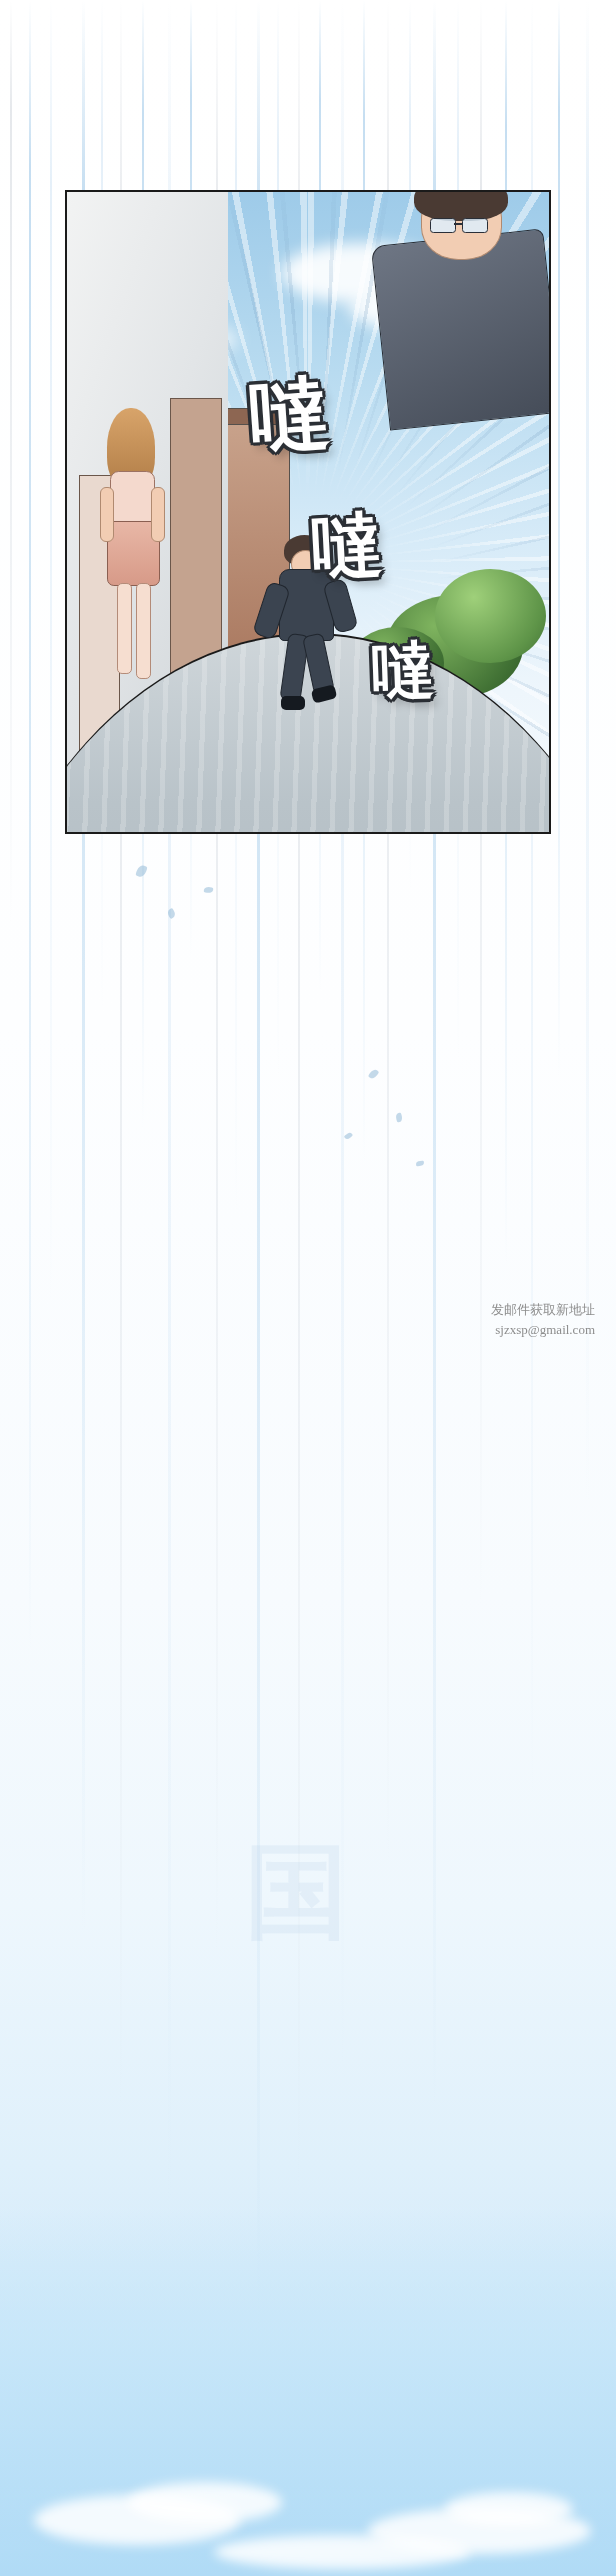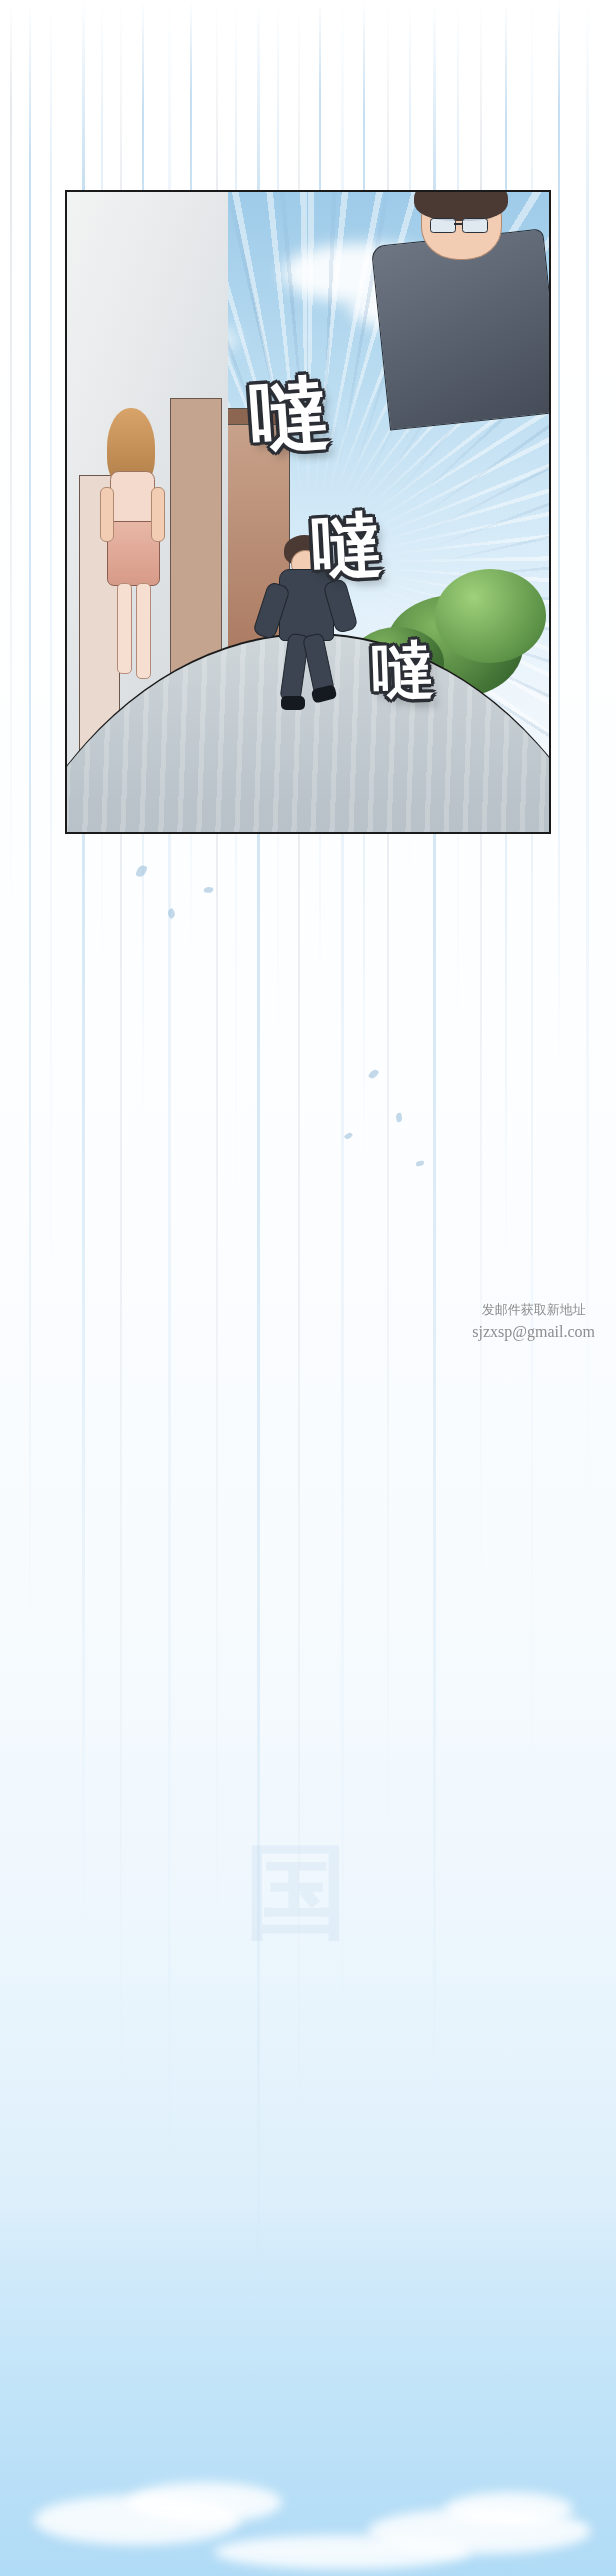--- a/index.html
+++ b/index.html
@@ -228,27 +228,27 @@
     position: absolute;
     background: rgba(148,185,215,0.55);
     border-radius: 60% 20% 60% 20%;
   }
 
   
   .watermark {
     position: absolute;
     right: 22px;
     top: 1300px;
-    text-align: center;
+    text-align: right;
     color: #8d8d8d;
     font-size: 13px;
     line-height: 1.55;
     font-family: "Liberation Serif", serif;
   }
-  .watermark .line2 { font-size: 16px; }
+  .watermark .line2 { font-size: 13px; }
 
   
   .ghost-glyph {
     position: absolute;
     left: 245px;
     top: 1824px;
     font-size: 103px;
     color: rgba(170,200,225,0.18);
     font-family: "DejaVu Sans", sans-serif;
     font-weight: bold;

